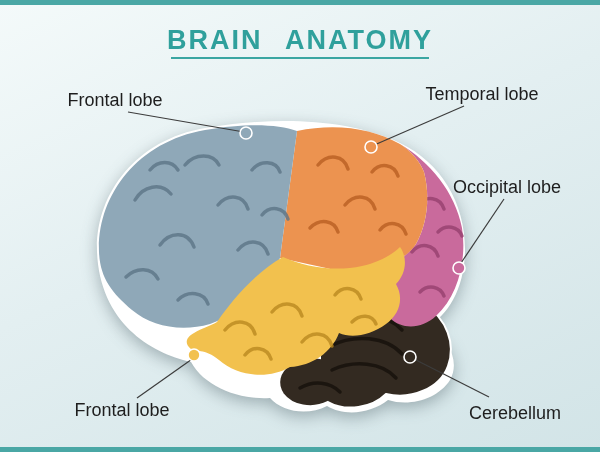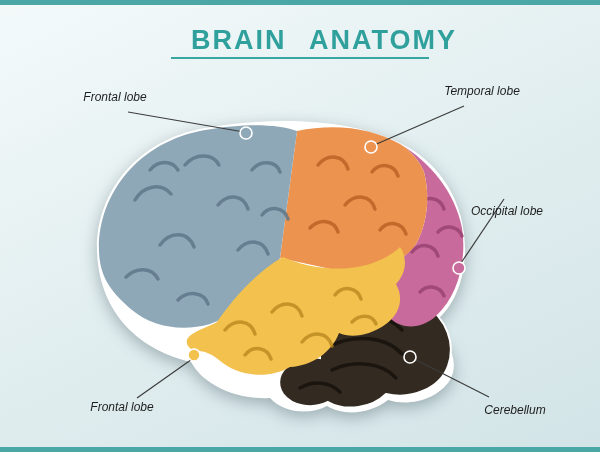--- a/index.html
+++ b/index.html
@@ -7,32 +7,32 @@
     width:600px;height:452px;position:relative;overflow:hidden;
     font-family:"Liberation Sans", sans-serif;
     background:linear-gradient(155deg,#f4fafa 0%,#e3eff1 45%,#d2e4e7 100%);
   }
   .bar{position:absolute;left:0;width:600px;height:5px;background:#4aa7a5;}
   .bar.top{top:0;}
   .bar.bottom{bottom:0;}
   .title{
     position:absolute;top:25px;left:300px;transform:translateX(-50%);
     font-size:27px;font-weight:700;letter-spacing:2px;word-spacing:14px;
-    color:#2fa09c;white-space:nowrap;margin-left:24px;
+    color:#2fa09c;white-space:nowrap;
   }
   .title-underline{
     position:absolute;top:57px;left:171px;width:258px;height:2px;background:#3aa6a2;
   }
   .label{
     position:absolute;transform:translateX(-50%);
-    font-size:12px;color:#1e1e1e;white-space:nowrap;font-style:italic;
+    font-size:18px;color:#1e1e1e;white-space:nowrap;
   }
   .label.frontal{left:115px;top:90px;}
   .label.parietal{left:482px;top:84px;}
-  .label.occipital{left:507px;top:177px;margin-top:27px;}
+  .label.occipital{left:507px;top:177px;}
   .label.temporal{left:122px;top:400px;}
   .label.cerebellum{left:515px;top:403px;}
   svg{position:absolute;left:0;top:0;}
   .gyri{fill:none;stroke-width:3.5;stroke-linecap:round;opacity:.8;}
   .leader{stroke-width:1.2;}
   .dot{stroke:#ffffff;stroke-width:1.6;}
 </style>
 </head>
 <body>
 

